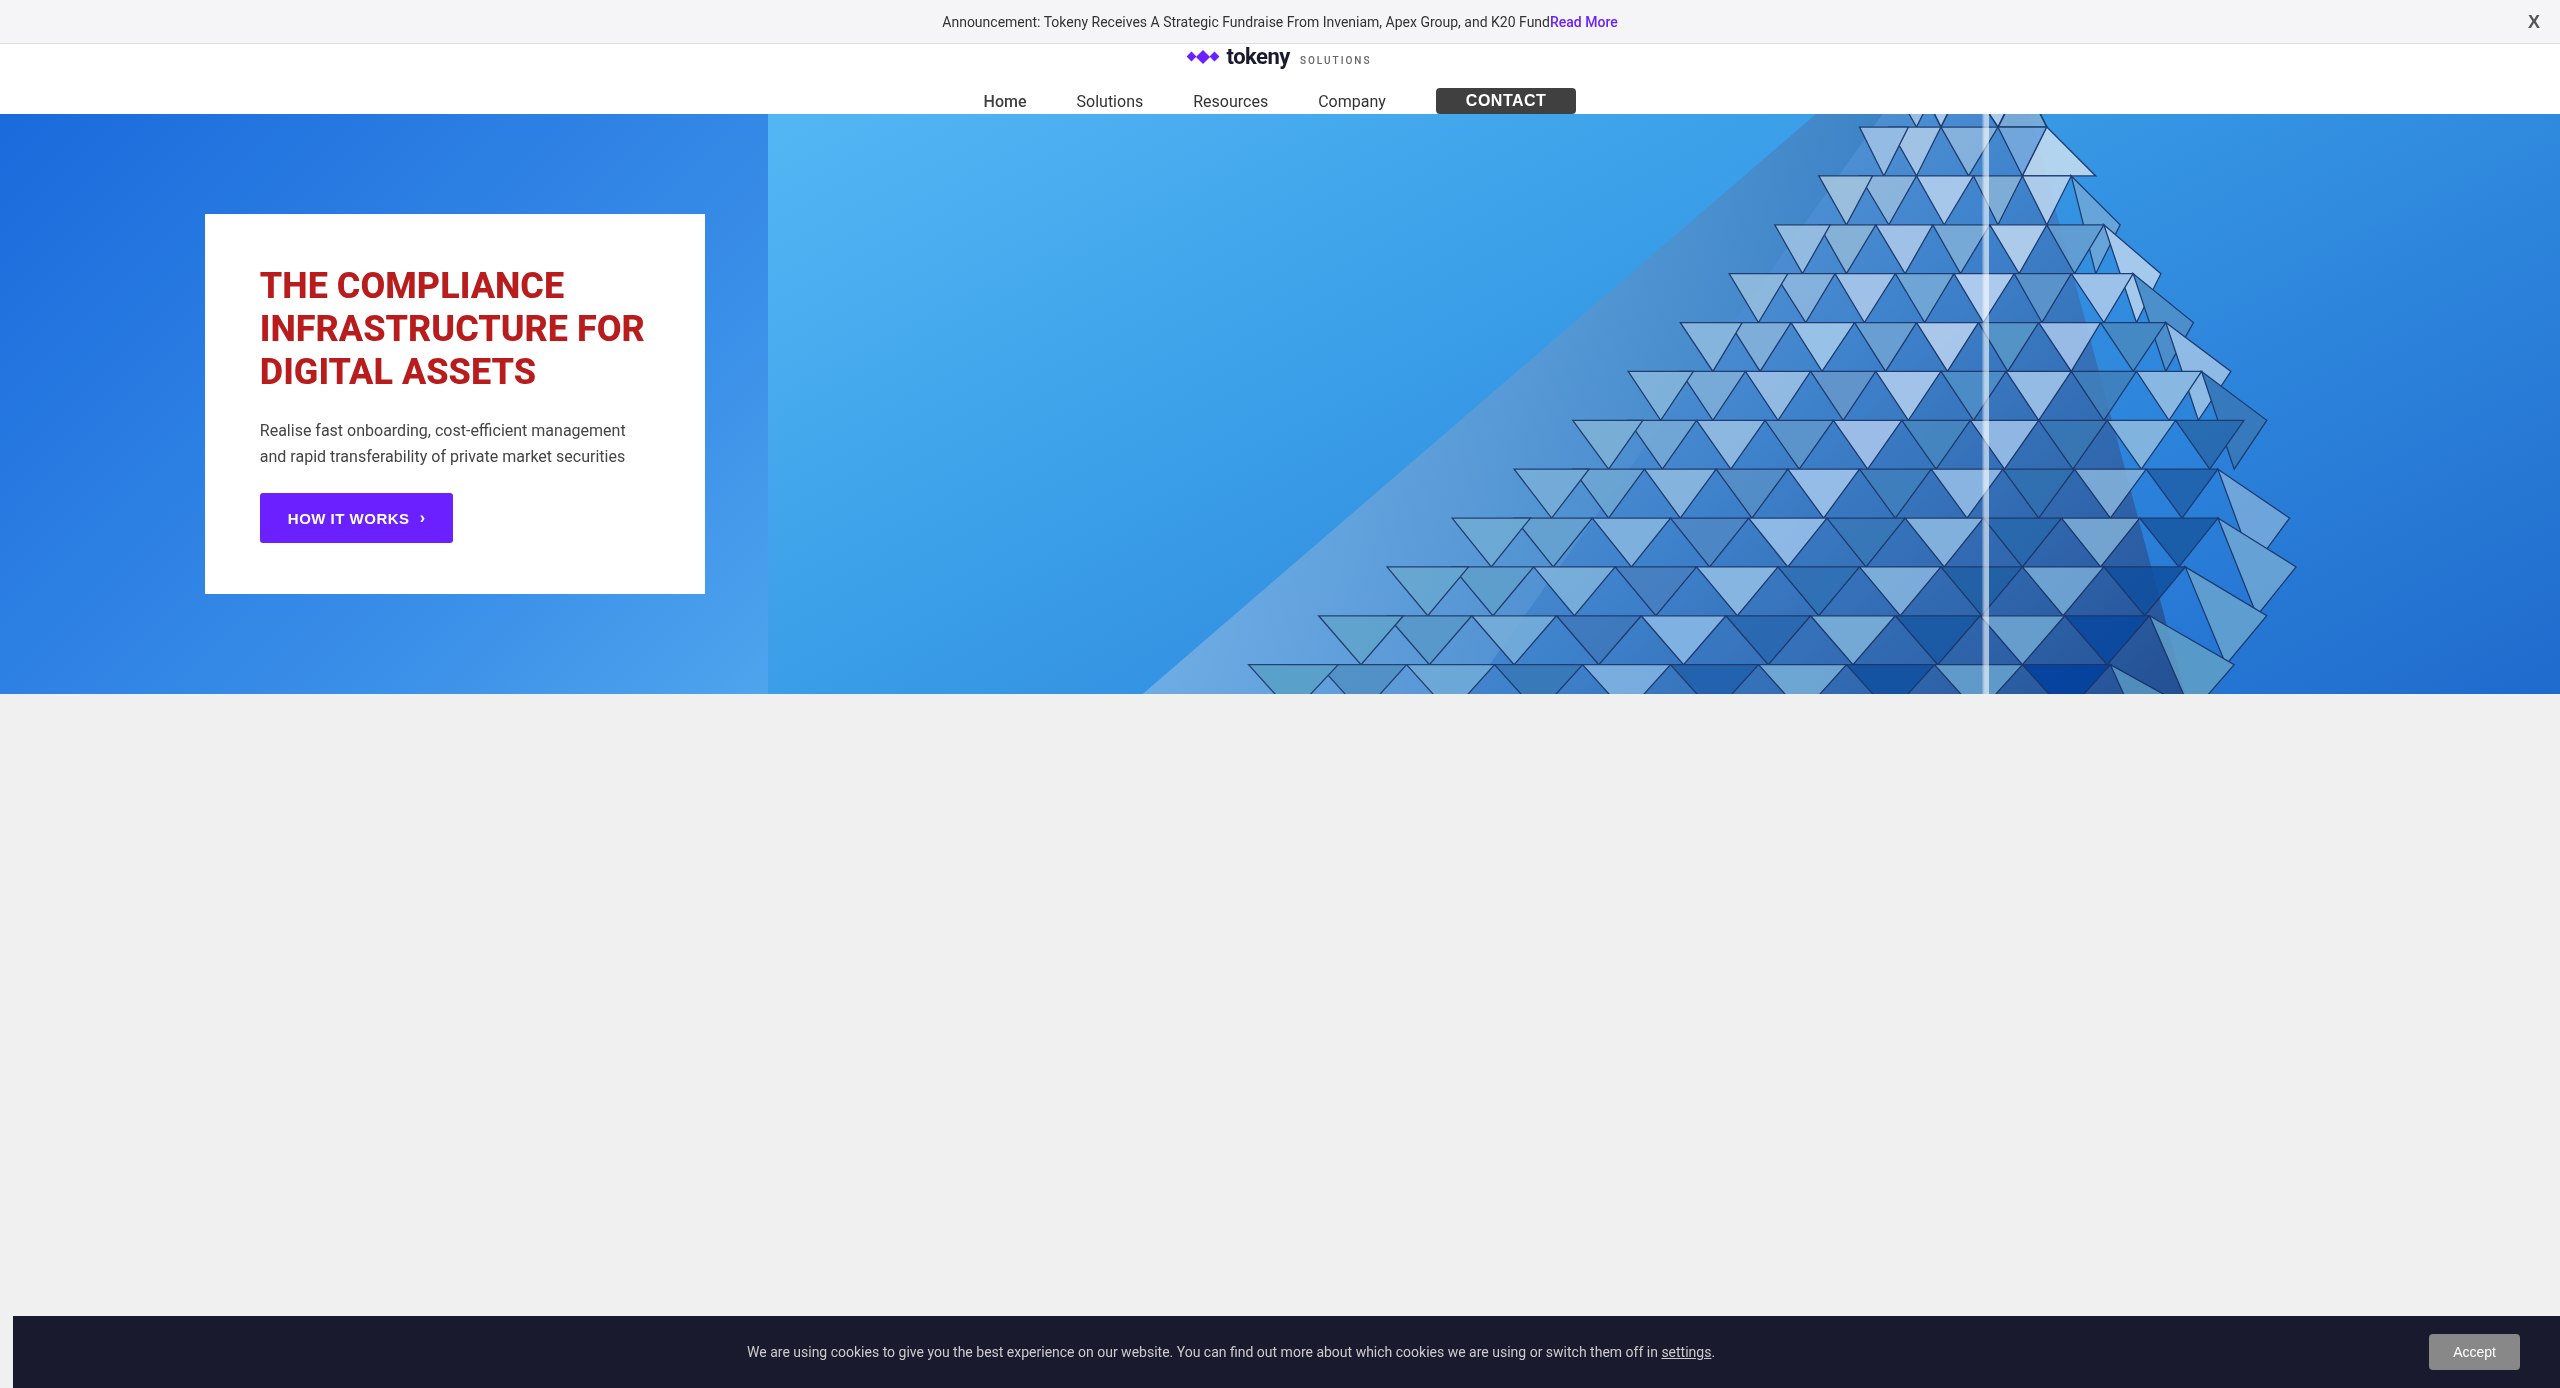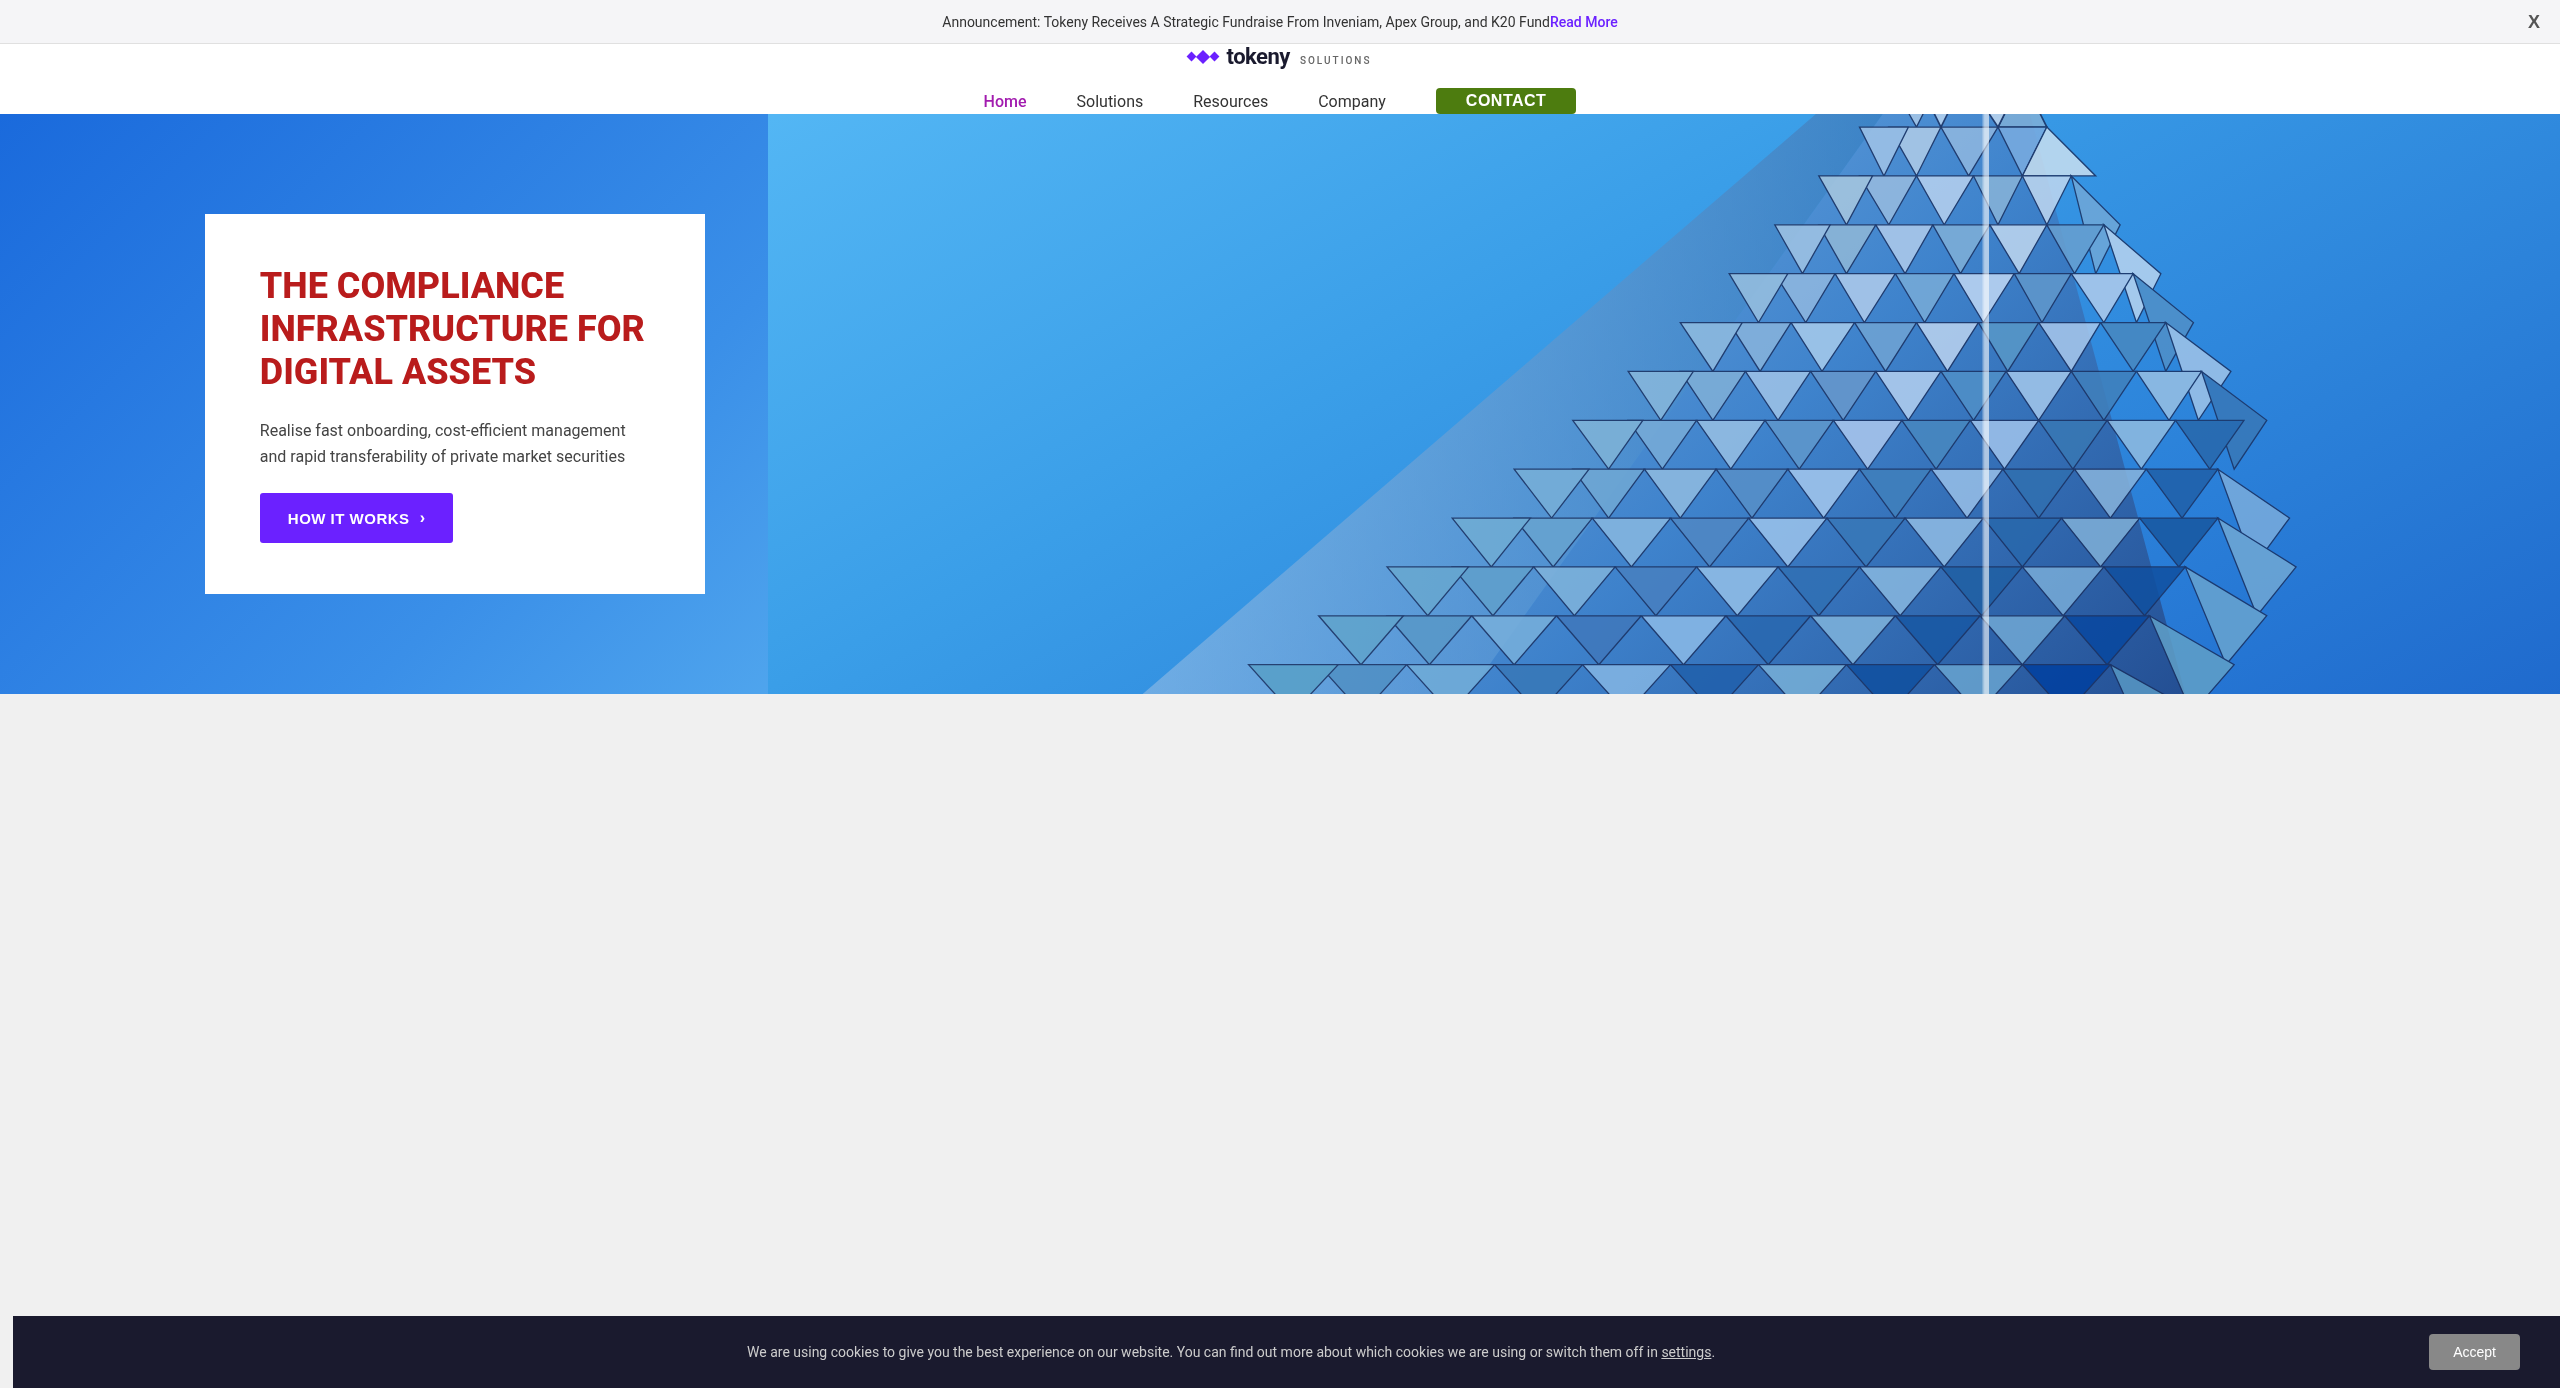--- a/index.html
+++ b/index.html
@@ -111,26 +111,26 @@
 
     .nav-link {
       font-size: 16px;
       color: #333;
       text-decoration: none;
       cursor: pointer;
       font-weight: 400;
     }
 
     .nav-link.active {
-      color: #a21caf;
+      color: #404040;
       font-weight: 500;
     }
 
     #contact-btn {
-      background: #4d7c0f;
+      background: #404040;
       color: #fff;
       border: none;
       padding: 4px 30px;
       font-size: 16px;
       font-weight: 700;
       letter-spacing: 0.5px;
       cursor: pointer;
       border-radius: 4px;
     }
 

